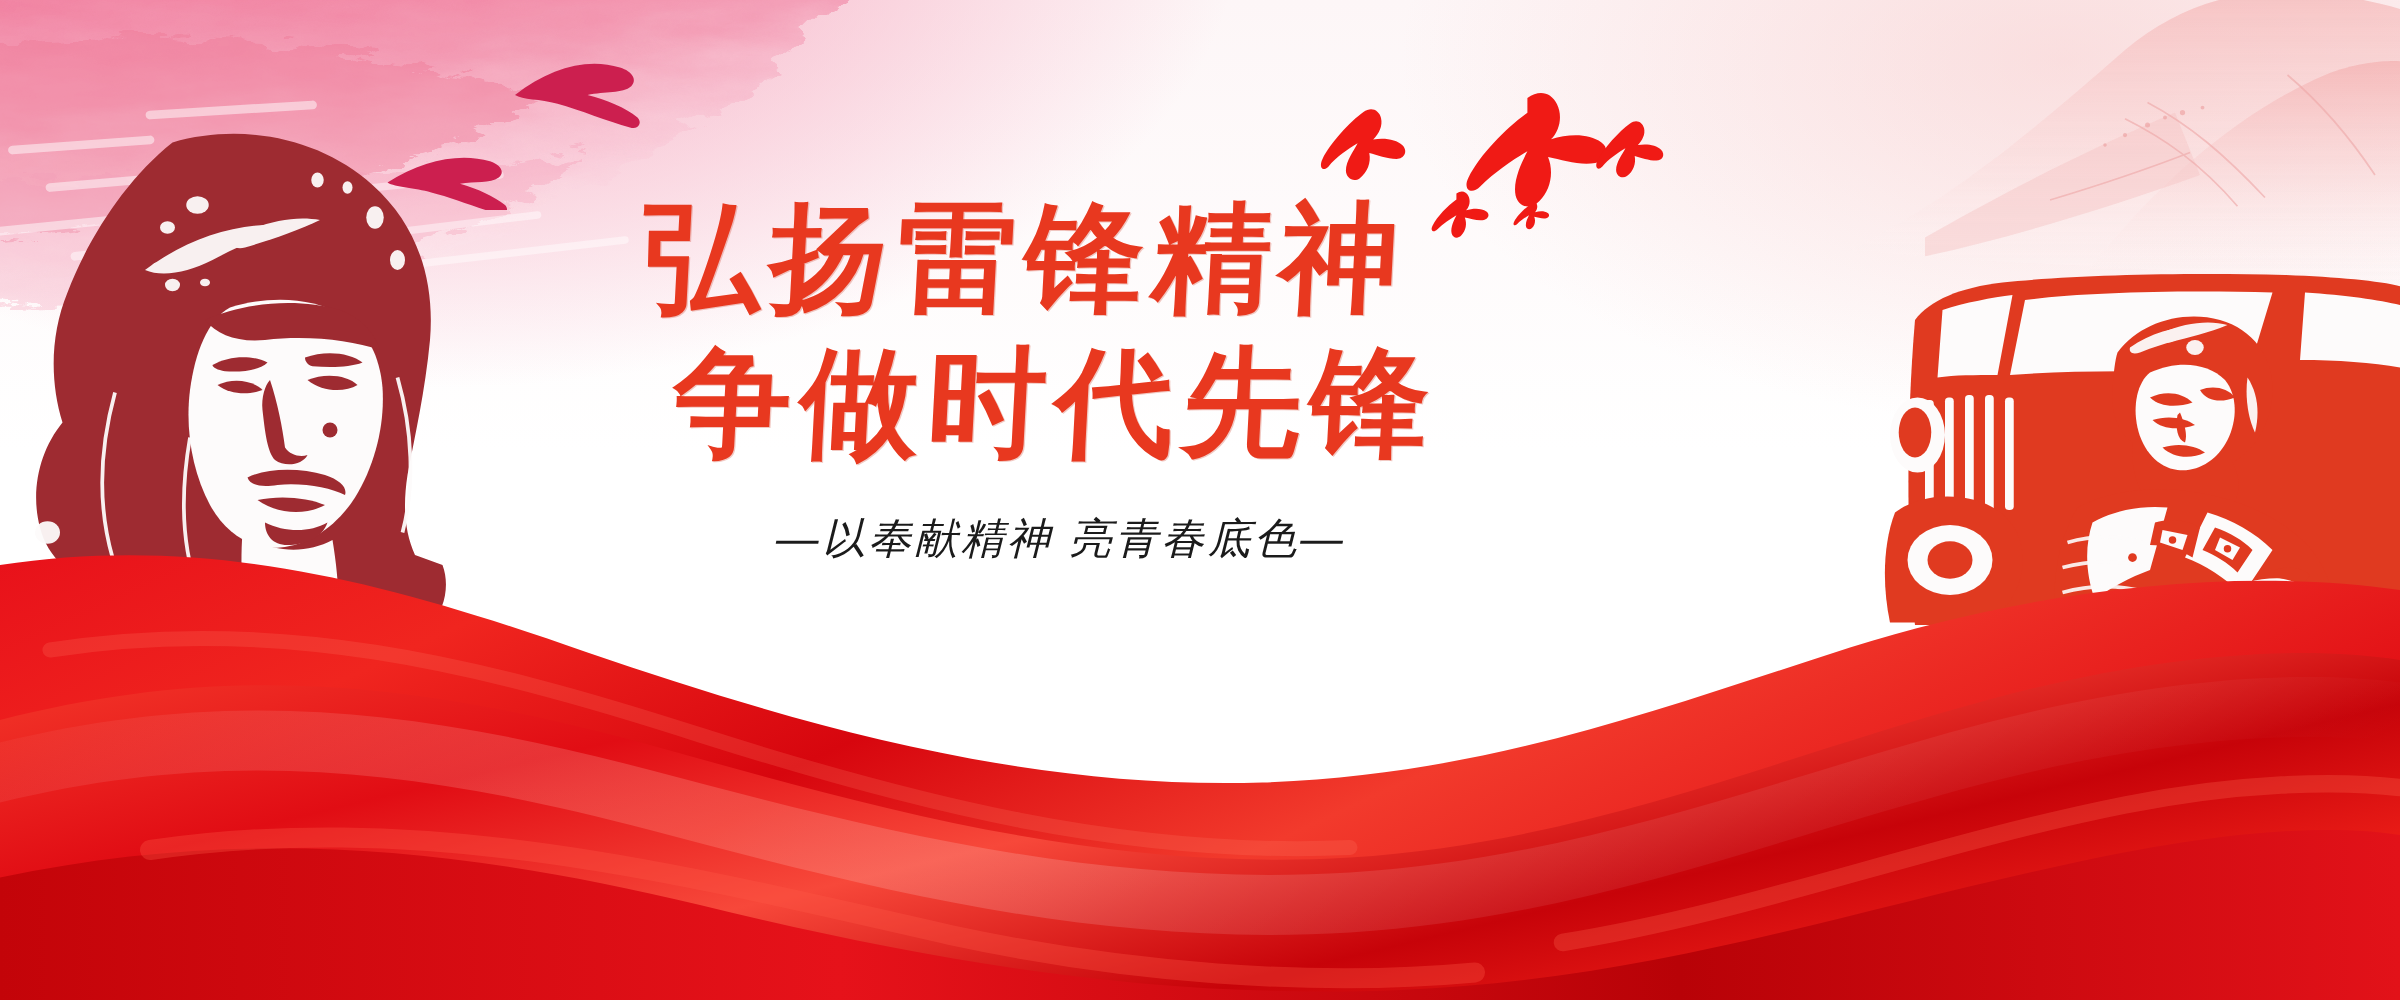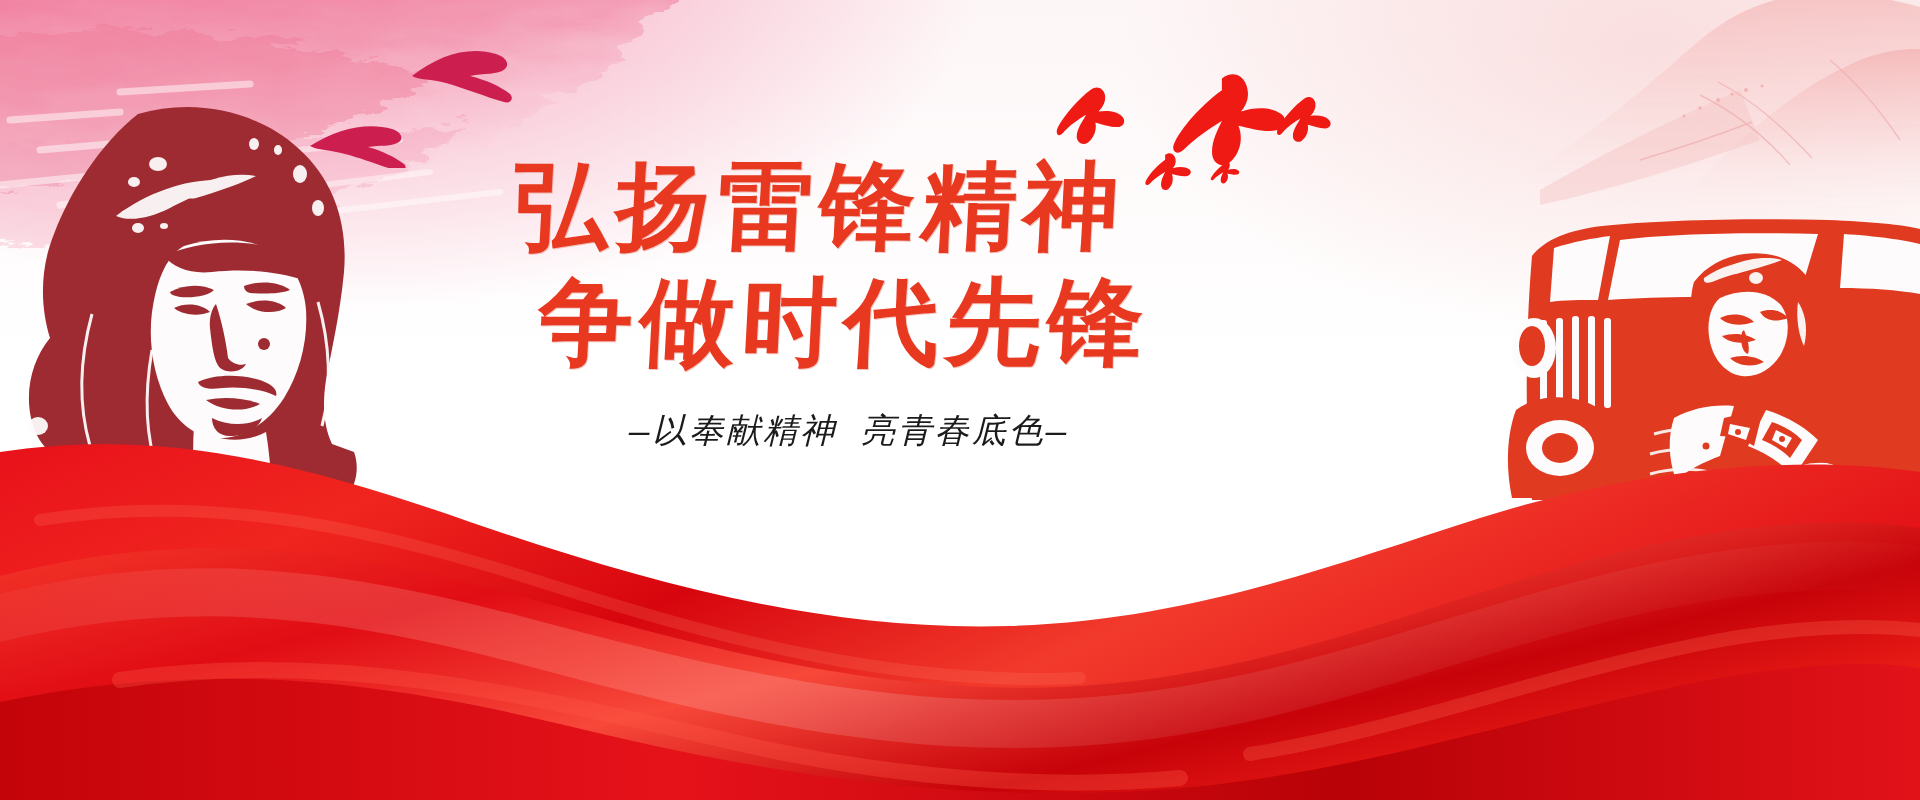--- a/index.html
+++ b/index.html
@@ -59,21 +59,21 @@
     letter-spacing:7px;
     white-space:nowrap;
     transform:skewX(-3deg);
     text-shadow:1px 1px 0 rgba(200,40,15,.25);
   }
   #title-line-2 { margin-left:48px; }
 
   #subtitle {
     margin-top:26px;
     margin-left:58px;
-    font-family:Liberation Mono, monospace;
+    font-family:Liberation Sans, sans-serif;
     font-size:34px;
     letter-spacing:3px;
     color:#1b1b1b;
     white-space:nowrap;
     font-style:italic;
   }
 </style>
 </head>
 <body>
 

